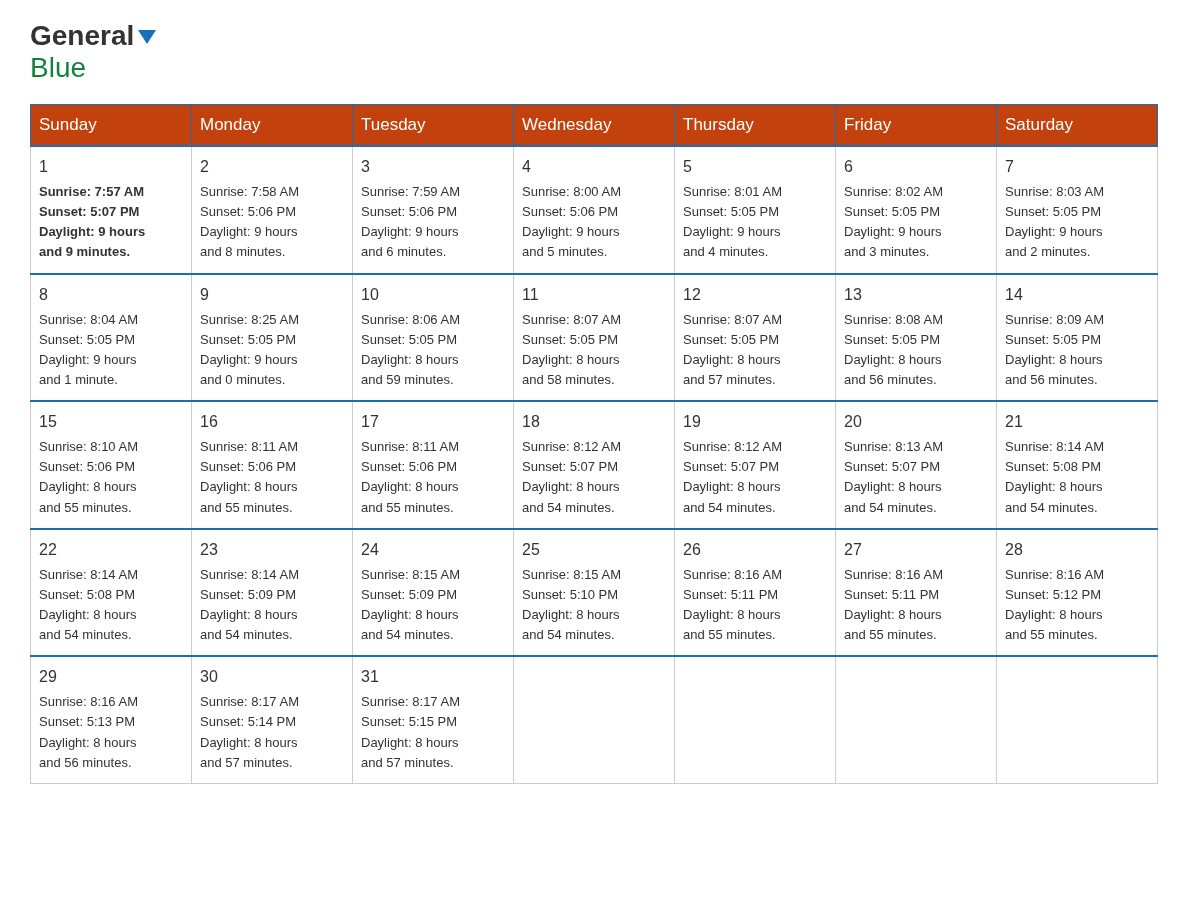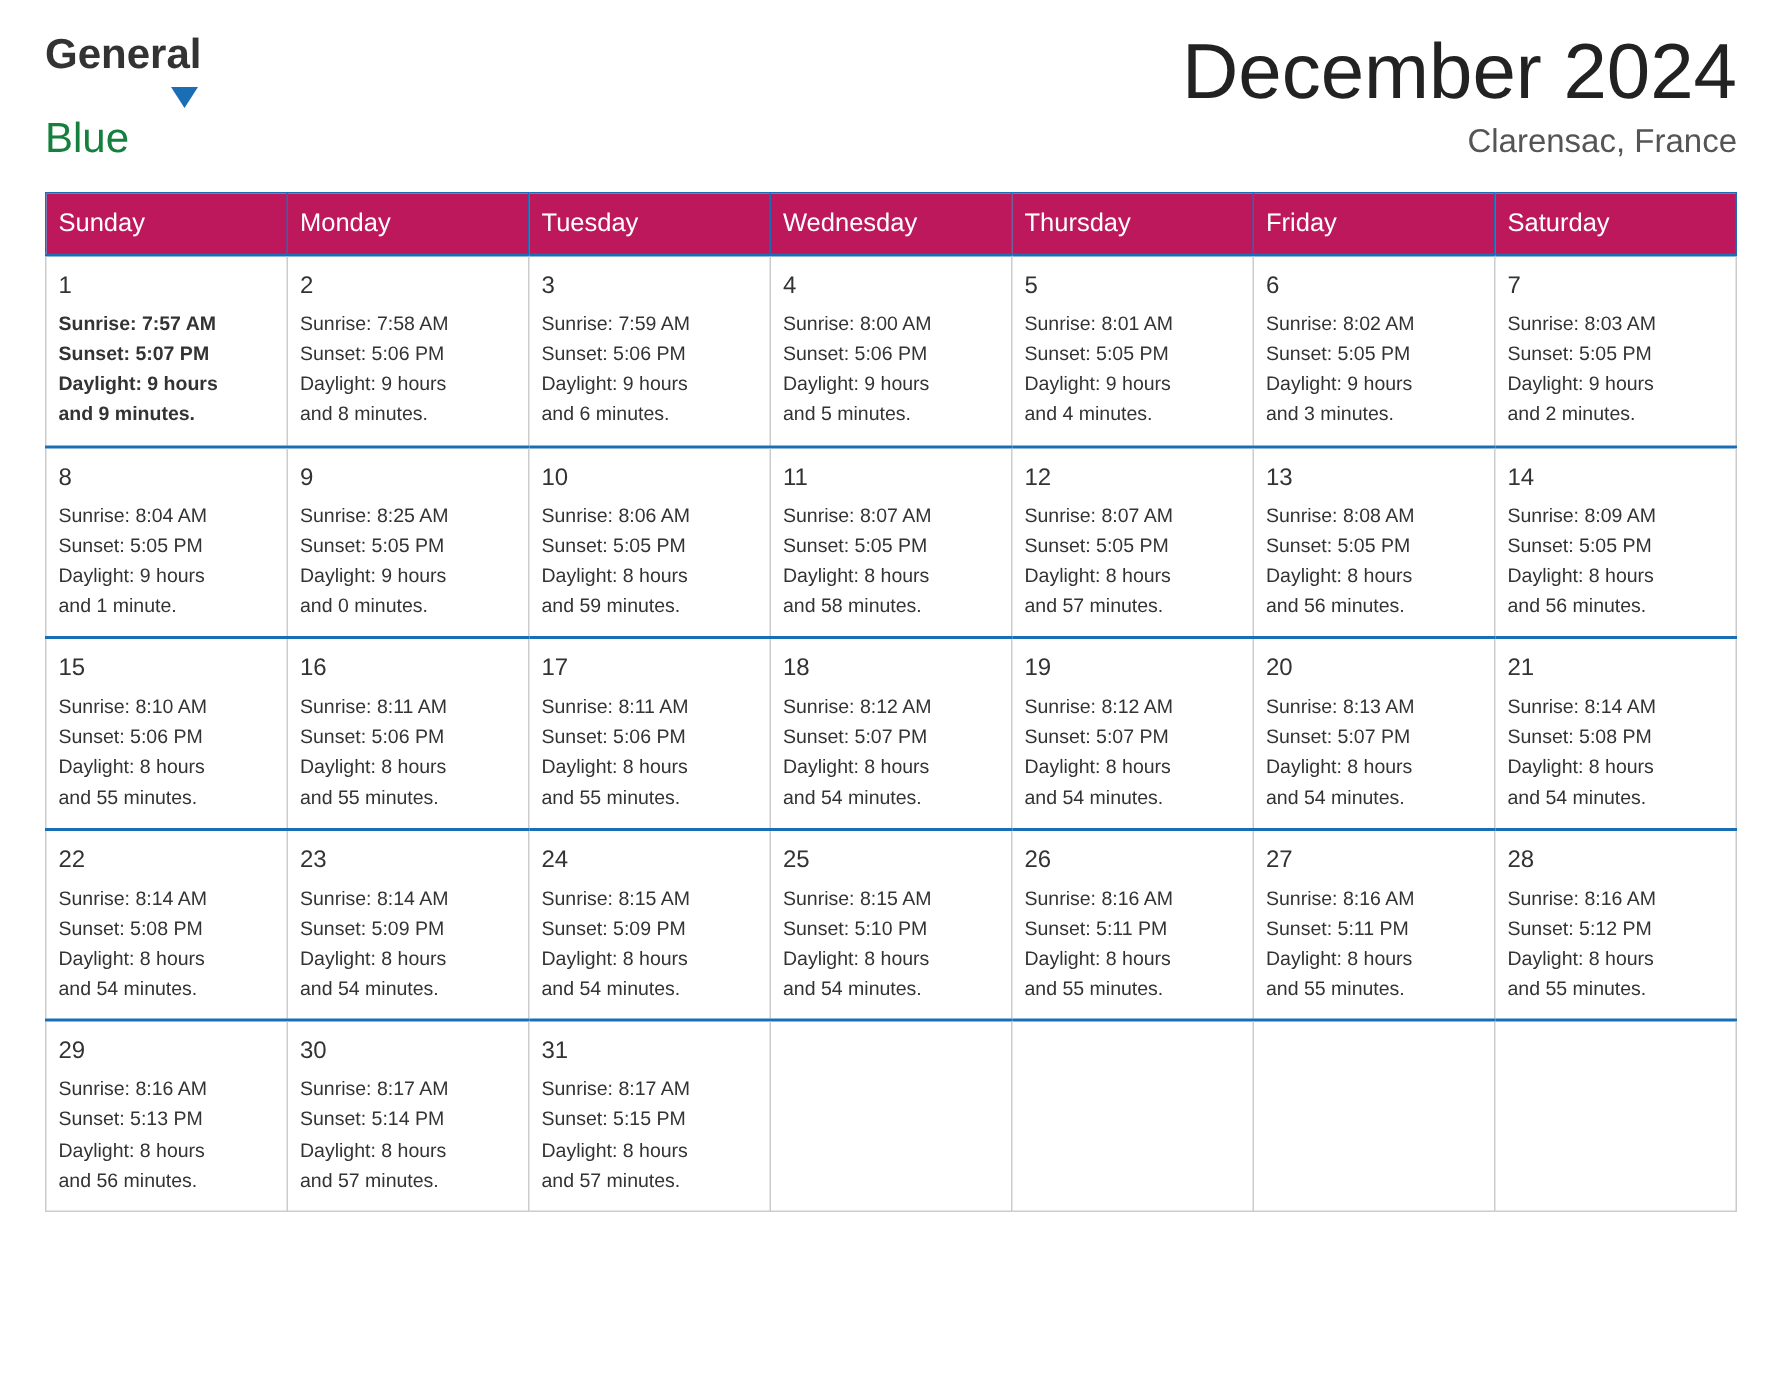--- a/index.html
+++ b/index.html
@@ -15,22 +15,21 @@
       justify-content: space-between;
       align-items: flex-start;
       margin-bottom: 20px;
     }
     .logo-area {
       display: flex;
       flex-direction: column;
     }
     .logo-line1 {
       display: flex;
-      align-items: flex-end;
-      flex-direction: column;
+      align-items: center;
     }
     .title-area {
       text-align: right;
     }
     .month-title {
       font-size: 52px;
       font-weight: normal;
       color: #222;
       line-height: 1.1;
     }
@@ -38,21 +37,21 @@
       font-size: 22px;
       color: #555;
       margin-top: 4px;
     }
     table {
       width: 100%;
       border-collapse: collapse;
       table-layout: fixed;
     }
     th {
-      background-color: #be185d;
+      background-color: #c2410c;
       color: #fff;
       padding: 10px 8px;
       text-align: left;
       font-size: 17px;
       font-weight: normal;
       border: 1px solid #1a6eb5;
     }
     td {
       vertical-align: top;
       padding: 8px 8px 10px 8px;
@@ -85,24 +84,20 @@
     <div class="logo-line1">
       <span style="font-size:28px;font-weight:bold;color:#333;">General</span>
       <svg width="22" height="22" viewBox="0 0 22 22" style="margin-left:2px;margin-top:2px;">
         <polygon points="11,18 2,4 20,4" fill="#1a6eb5"></polygon>
       </svg>
     </div>
     <div>
       <span style="font-size:28px;font-weight:normal;color:#15803d;">Blue</span>
     </div>
   </div>
-  <div class="title-area">
-    <div class="month-title">December 2024</div>
-    <div class="location">Clarensac, France</div>
-  </div>
 </div>
 
 <table>
   <thead>
     <tr>
     <th>Sunday</th>
         <th>Monday</th>
         <th>Tuesday</th>
         <th>Wednesday</th>
         <th>Thursday</th>

